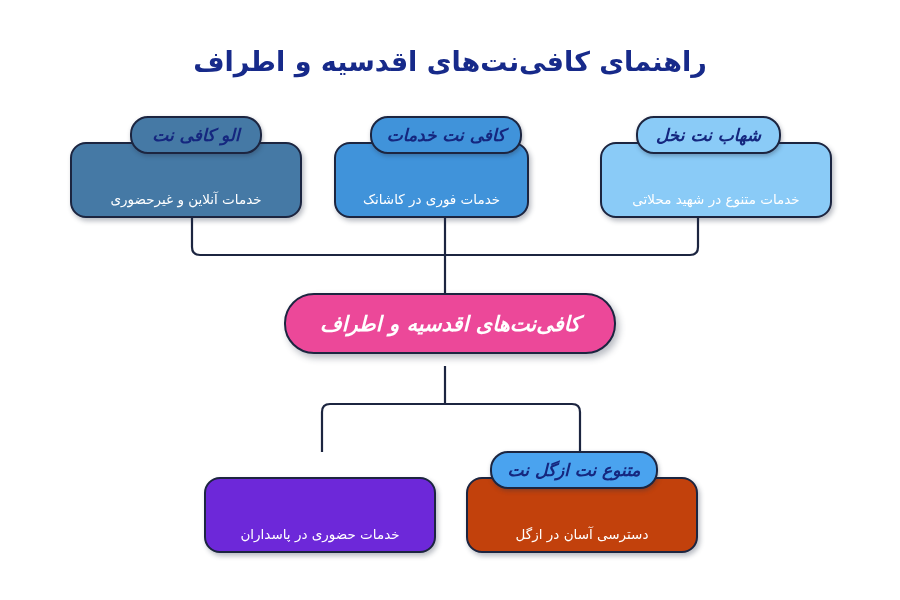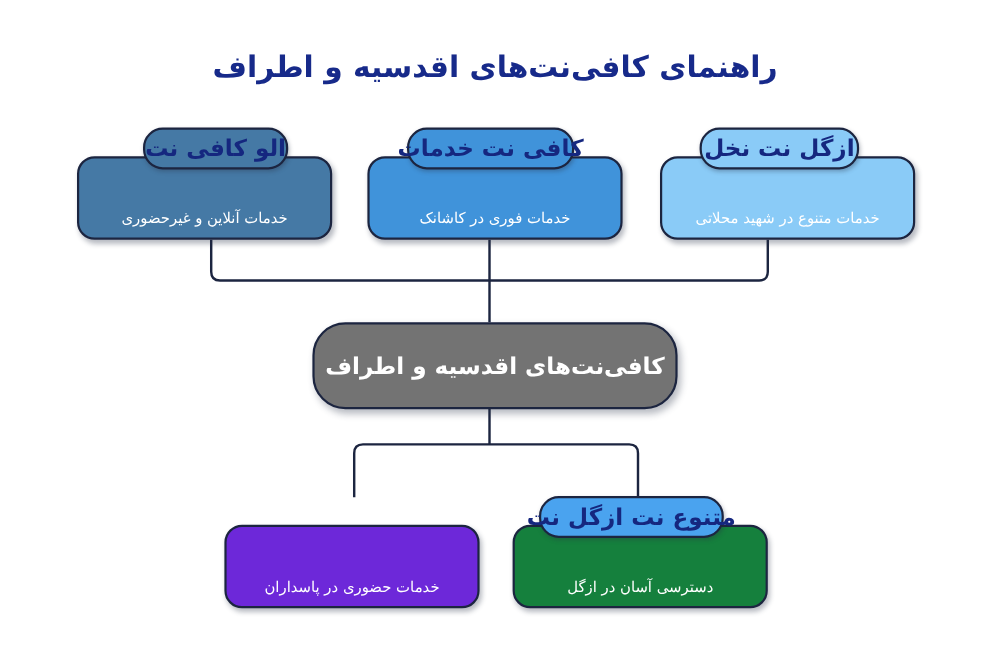--- a/index.html
+++ b/index.html
@@ -66,25 +66,26 @@
   }
   .pill {
     position: absolute;
     box-sizing: border-box;
     border: 2px solid #1c2540;
     border-radius: 18px;
     display: flex;
     align-items: center;
     justify-content: center;
     color: #15277f;
-    font-size: 21px;
+    font-size: 17px;
     font-weight: bold;
     box-shadow: 1px 2px 4px rgba(40,50,70,0.35);
     direction: rtl;
     white-space: nowrap;
+    font-style: italic;
   }
   .center-node {
     position: absolute;
     box-sizing: border-box;
     border: 2px solid #1c2540;
     border-radius: 30px;
     background: #333f4a;
     display: flex;
     align-items: center;
     justify-content: center;
@@ -107,37 +108,37 @@
     <path d="M 192 218 L 192 247 Q 192 255 200 255 L 690 255 Q 698 255 698 247 L 698 218" stroke="#1c2540" stroke-width="2.2" fill="none"></path>
     <path d="M 445 218 L 445 293" stroke="#1c2540" stroke-width="2.2" fill="none"></path>
 
     <path d="M 445 366 L 445 404" stroke="#1c2540" stroke-width="2.2" fill="none"></path>
     <path d="M 322 452 L 322 412 Q 322 404 330 404 L 572 404 Q 580 404 580 412 L 580 452" stroke="#1c2540" stroke-width="2.2" fill="none"></path>
   </svg>
 
   <div class="node" style="left: 600px; top: 142px; width: 232px; height: 76px; background: rgb(138, 203, 247);">
     <span class="body-text" style="color: rgb(255, 255, 255);">خدمات متنوع در شهید محلاتی</span>
   </div>
-  <div class="pill" style="left: 636px; top: 116px; width: 145px; height: 38px; background: rgb(138, 203, 247); color: rgb(21, 39, 127);">ازگل نت نخل</div>
+  <div class="pill" style="left: 636px; top: 116px; width: 145px; height: 38px; background: rgb(138, 203, 247); color: rgb(21, 39, 127);">شهاب نت نخل</div>
 
-  <div class="node" style="left: 334px; top: 142px; width: 232px; height: 76px; background: rgb(64, 147, 218); padding-left: 21px;">
+  <div class="node" style="left: 334px; top: 142px; width: 195px; height: 76px; background: rgb(64, 147, 218); padding-left: 21px;">
     <span class="body-text" style="color: rgb(255, 255, 255);">خدمات فوری در کاشانک</span>
   </div>
   <div class="pill" style="left: 370px; top: 116px; width: 152px; height: 38px; background: rgb(64, 147, 218); color: rgb(21, 39, 127);">کافی نت خدمات</div>
 
   <div class="node" style="left: 70px; top: 142px; width: 232px; height: 76px; background: rgb(69, 121, 165); padding-left: 40px;">
     <span class="body-text" style="color: rgb(255, 255, 255);">خدمات آنلاین و غیرحضوری</span>
   </div>
   <div class="pill" style="left: 130px; top: 116px; width: 132px; height: 38px; background: rgb(69, 121, 165); color: rgb(21, 39, 127);">الو کافی نت</div>
 
-  <div class="center-node" style="left: 284px; top: 293px; width: 332px; height: 79px; background: #737373; color: rgb(255, 255, 255);">
+  <div class="center-node" style="left: 284px; top: 293px; width: 332px; height: 61px; background: #ec4899; color: rgb(255, 255, 255); font-style: italic;">
     <span>کافی‌نت‌های اقدسیه و اطراف</span>
   </div>
 
-  <div class="node" style="left: 466px; top: 477px; width: 232px; height: 76px; background: #15803d; padding-left: 20px;">
+  <div class="node" style="left: 466px; top: 477px; width: 232px; height: 76px; background: #c2410c; padding-left: 20px;">
     <span class="body-text" style="color: rgb(255, 255, 255);">دسترسی آسان در ازگل</span>
   </div>
   <div class="pill" style="left: 490px; top: 451px; width: 168px; height: 38px; background: rgb(74, 163, 239); color: rgb(21, 39, 127);">متنوع نت ازگل نت</div>
 
   <div class="node" style="left: 204px; top: 477px; width: 232px; height: 76px; background: #6d28d9;">
     <span class="body-text" style="color: rgb(255, 255, 255);">خدمات حضوری در پاسداران</span>
   </div>
 
 </div>
 

